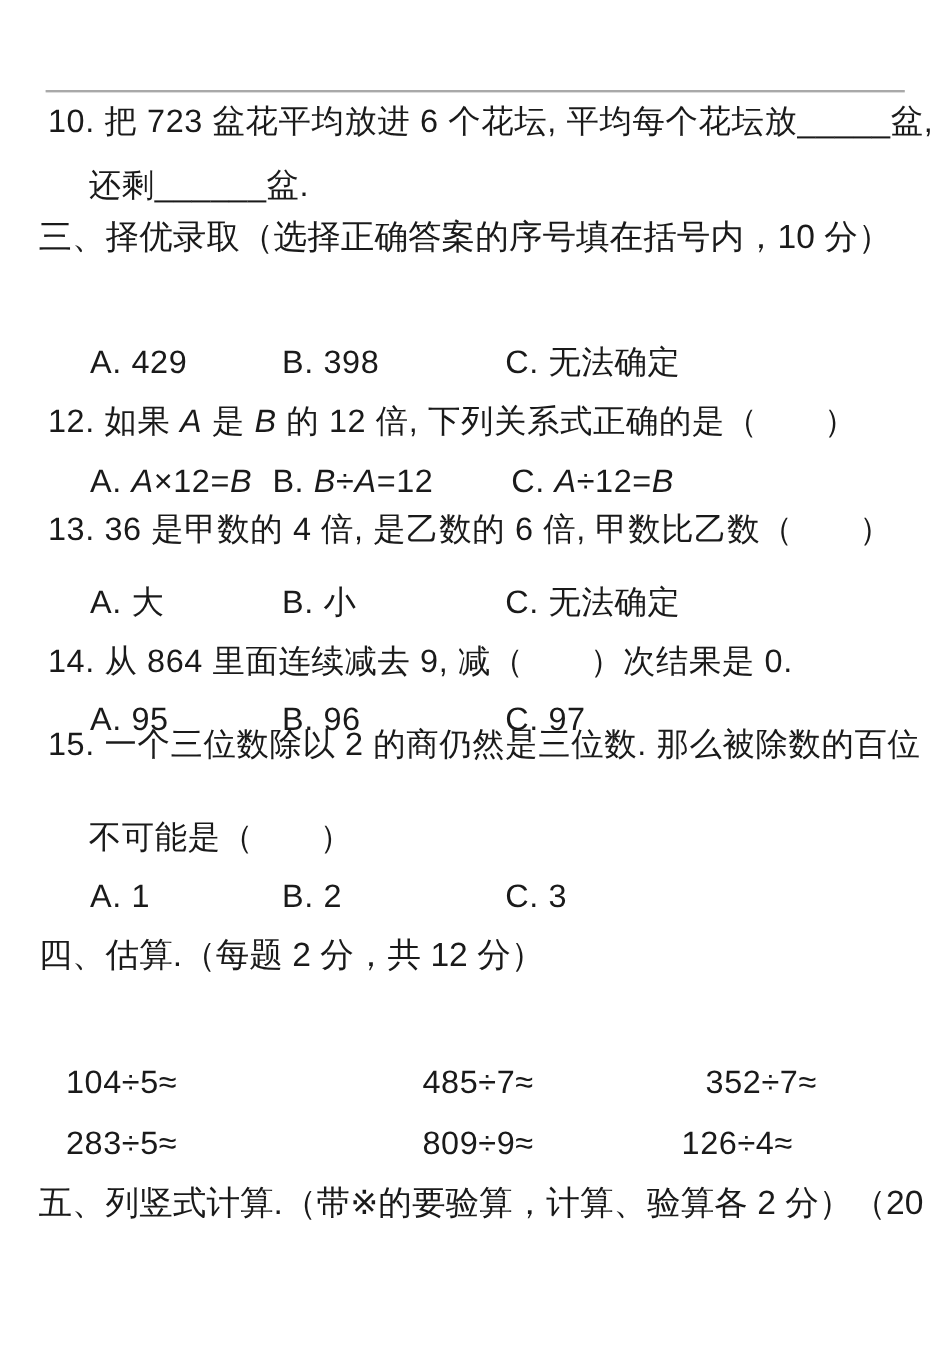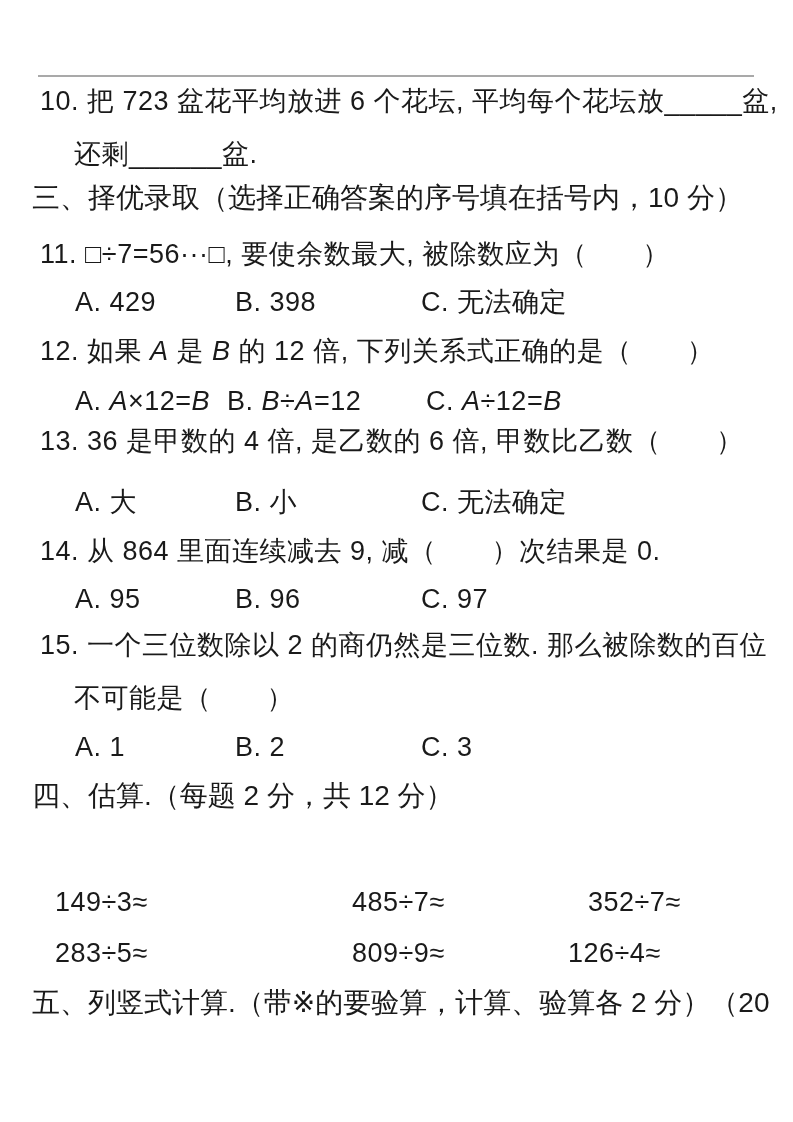--- a/index.html
+++ b/index.html
@@ -46,49 +46,48 @@
 
 <div class="page">
 
   <div class="rule"></div>
 
   <div class="line" style="left:40px;top:85px">10. 把 723 盆花平均放进 6 个花坛, 平均每个花坛放_____盆,</div>
   <div class="line" style="left:74px;top:138px">还剩______盆.</div>
 
   <div class="line hdr" style="left:32px;top:181px">三、择优录取（选择正确答案的序号填在括号内，10 分）</div>
 
-  <div class="line" style="left:40px;top:238px">11. □÷7=56···□, 要使余数最大, 被除数应为（　　）</div>
   <div class="line" style="left:75px;top:286px">A. 429</div>
   <div class="line" style="left:235px;top:286px">B. 398</div>
   <div class="line" style="left:421px;top:286px">C. 无法确定</div>
 
   <div class="line" style="left:40px;top:335px"><span>12. 如果 </span><span class="it">A</span><span> 是 </span><span class="it">B</span><span> 的 12 倍, 下列关系式正确的是（　　）</span></div>
   <div class="line" style="left:75px;top:385px"><span>A. </span><span class="it">A</span><span>×12=</span><span class="it">B</span></div>
   <div class="line" style="left:227px;top:385px"><span>B. </span><span class="it">B</span><span>÷</span><span class="it">A</span><span>=12</span></div>
   <div class="line" style="left:426px;top:385px"><span>C. </span><span class="it">A</span><span>÷12=</span><span class="it">B</span></div>
 
   <div class="line" style="left:40px;top:425px">13. 36 是甲数的 4 倍, 是乙数的 6 倍, 甲数比乙数（　　）</div>
   <div class="line" style="left:75px;top:486px">A. 大</div>
   <div class="line" style="left:235px;top:486px">B. 小</div>
   <div class="line" style="left:421px;top:486px">C. 无法确定</div>
 
   <div class="line" style="left:40px;top:535px">14. 从 864 里面连续减去 9, 减（　　）次结果是 0.</div>
   <div class="line" style="left:75px;top:583px">A. 95</div>
   <div class="line" style="left:235px;top:583px">B. 96</div>
   <div class="line" style="left:421px;top:583px">C. 97</div>
 
-  <div class="line" style="left:40px;top:629px">15. 一个三位数除以 2 的商仍然是三位数. 那么被除数的百位</div>
+  <div class="line" style="left:40px;top:604px">15. 一个三位数除以 2 的商仍然是三位数. 那么被除数的百位</div>
   <div class="line" style="left:74px;top:682px">不可能是（　　）</div>
   <div class="line" style="left:75px;top:731px">A. 1</div>
   <div class="line" style="left:235px;top:731px">B. 2</div>
   <div class="line" style="left:421px;top:731px">C. 3</div>
 
   <div class="line hdr" style="left:32px;top:779px">四、估算.（每题 2 分，共 12 分）</div>
 
-  <div class="line" style="left:55px;top:886px">149÷3≈</div>
+  <div class="line" style="left:55px;top:886px">104÷5≈</div>
   <div class="line" style="left:352px;top:886px">485÷7≈</div>
   <div class="line" style="left:588px;top:886px">352÷7≈</div>
   <div class="line" style="left:55px;top:937px">283÷5≈</div>
   <div class="line" style="left:352px;top:937px">809÷9≈</div>
   <div class="line" style="left:568px;top:937px">126÷4≈</div>
 
   <div class="line hdr" style="left:32px;top:986px">五、列竖式计算.（带※的要验算，计算、验算各 2 分）（20</div>
 
 </div>
 

